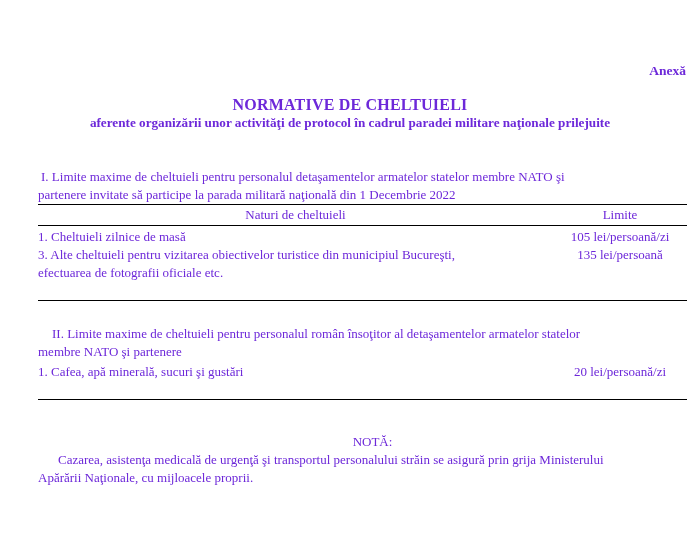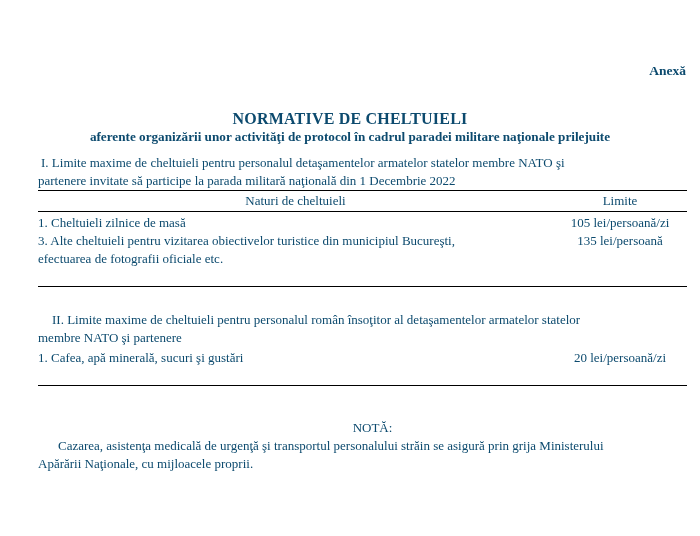--- a/index.html
+++ b/index.html
@@ -6,42 +6,42 @@
   body {
     width: 700px; height: 536px;
     background: #ffffff;
     overflow: hidden;
   }
   .page {
     width: 700px; height: 536px;
     font-family: "Liberation Serif", serif;
     font-size: 13px;
     line-height: 18px;
-    color: #0c4a6e;
+    color: #6d28d9;
   }
   .annex {
     padding-top: 62px;
     padding-right: 14px;
     text-align: right;
     font-weight: bold;
     font-size: 13.5px;
     line-height: 17px;
   }
   .title-block {
-    margin-top: 30px;
+    margin-top: 16px;
     text-align: center;
     font-weight: bold;
   }
   .doc-title { font-size: 16px; line-height: 19px; letter-spacing: 0.2px; }
   .subtitle  { font-size: 13.2px; line-height: 18px; }
 
   .content { margin-left: 38px; width: 649px; }
 
   .intro { white-space: pre-line; }
-  .sec1-intro { margin-top: 8px; text-indent: 3px; }
+  .sec1-intro { margin-top: 36px; text-indent: 3px; }
   .sec2-intro { margin-top: 24px; text-indent: 14px; }
 
   table.limits {
     border-collapse: collapse;
     table-layout: fixed;
     width: 649px;
     font-size: 13px;
     line-height: 18px;
   }
   .col-name  { width: 515px; }

